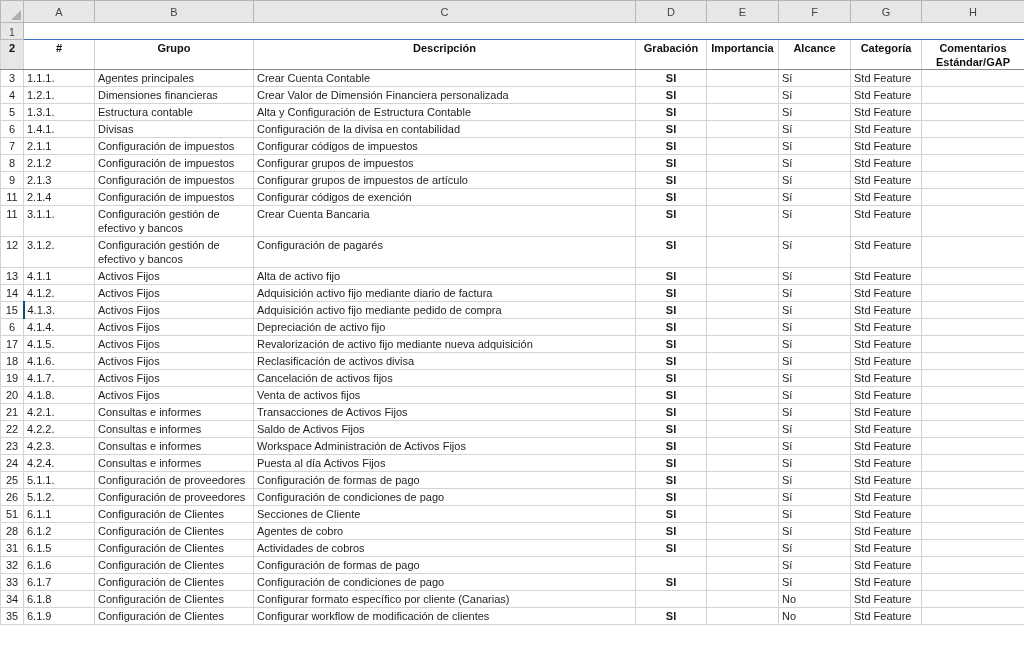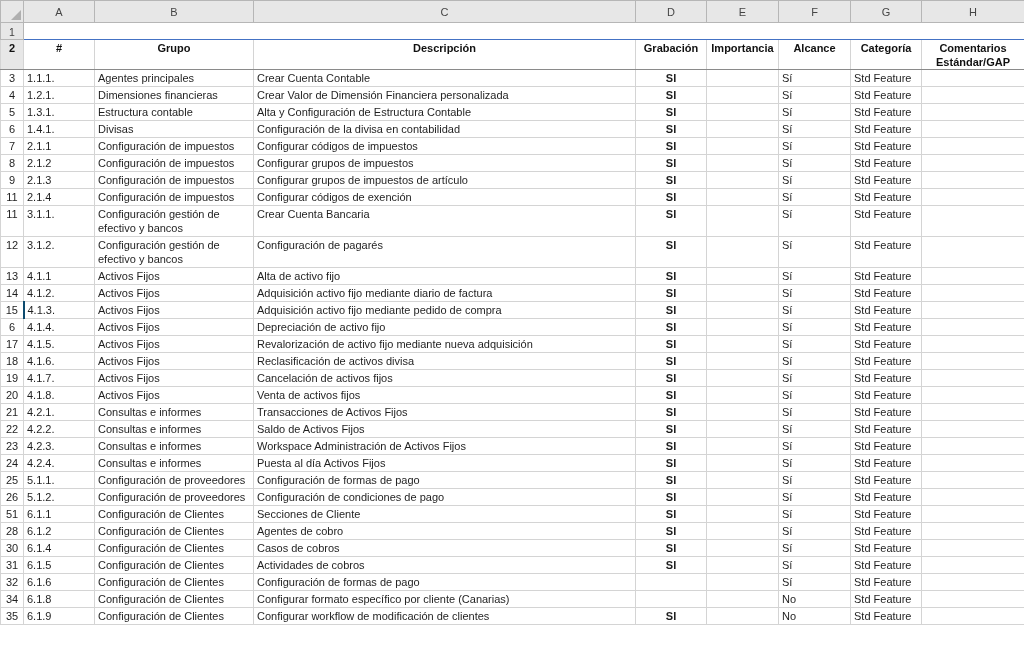--- a/index.html
+++ b/index.html
@@ -390,31 +390,20 @@
         <td class="col-a">6.1.2</td>
         <td class="col-b">Configuración de Clientes</td>
         <td class="col-c">Agentes de cobro</td>
         <td class="col-d">SI</td>
         <td class="col-e"></td>
         <td class="col-f">Sí</td>
         <td class="col-g">Std Feature</td>
         <td class="col-h"></td>
       </tr>
       <tr class="datarow">
-        <td class="rh">30</td>
-        <td class="col-a">6.1.4</td>
-        <td class="col-b">Configuración de Clientes</td>
-        <td class="col-c">Casos de cobros</td>
-        <td class="col-d">SI</td>
-        <td class="col-e"></td>
-        <td class="col-f">Sí</td>
-        <td class="col-g">Std Feature</td>
-        <td class="col-h"></td>
-      </tr>
-      <tr class="datarow">
         <td class="rh">31</td>
         <td class="col-a">6.1.5</td>
         <td class="col-b">Configuración de Clientes</td>
         <td class="col-c">Actividades de cobros</td>
         <td class="col-d">SI</td>
         <td class="col-e"></td>
         <td class="col-f">Sí</td>
         <td class="col-g">Std Feature</td>
         <td class="col-h"></td>
       </tr>
@@ -423,20 +412,31 @@
         <td class="col-a">6.1.6</td>
         <td class="col-b">Configuración de Clientes</td>
         <td class="col-c">Configuración de formas de pago</td>
         <td class="col-d"></td>
         <td class="col-e"></td>
         <td class="col-f">Sí</td>
         <td class="col-g">Std Feature</td>
         <td class="col-h"></td>
       </tr>
       <tr class="datarow">
+        <td class="rh">33</td>
+        <td class="col-a">6.1.7</td>
+        <td class="col-b">Configuración de Clientes</td>
+        <td class="col-c">Configuración de condiciones de pago</td>
+        <td class="col-d">SI</td>
+        <td class="col-e"></td>
+        <td class="col-f">Sí</td>
+        <td class="col-g">Std Feature</td>
+        <td class="col-h"></td>
+      </tr>
+      <tr class="datarow">
         <td class="rh">34</td>
         <td class="col-a">6.1.8</td>
         <td class="col-b">Configuración de Clientes</td>
         <td class="col-c">Configurar formato específico por cliente (Canarias)</td>
         <td class="col-d"></td>
         <td class="col-e"></td>
         <td class="col-f">No</td>
         <td class="col-g">Std Feature</td>
         <td class="col-h"></td>
       </tr>

